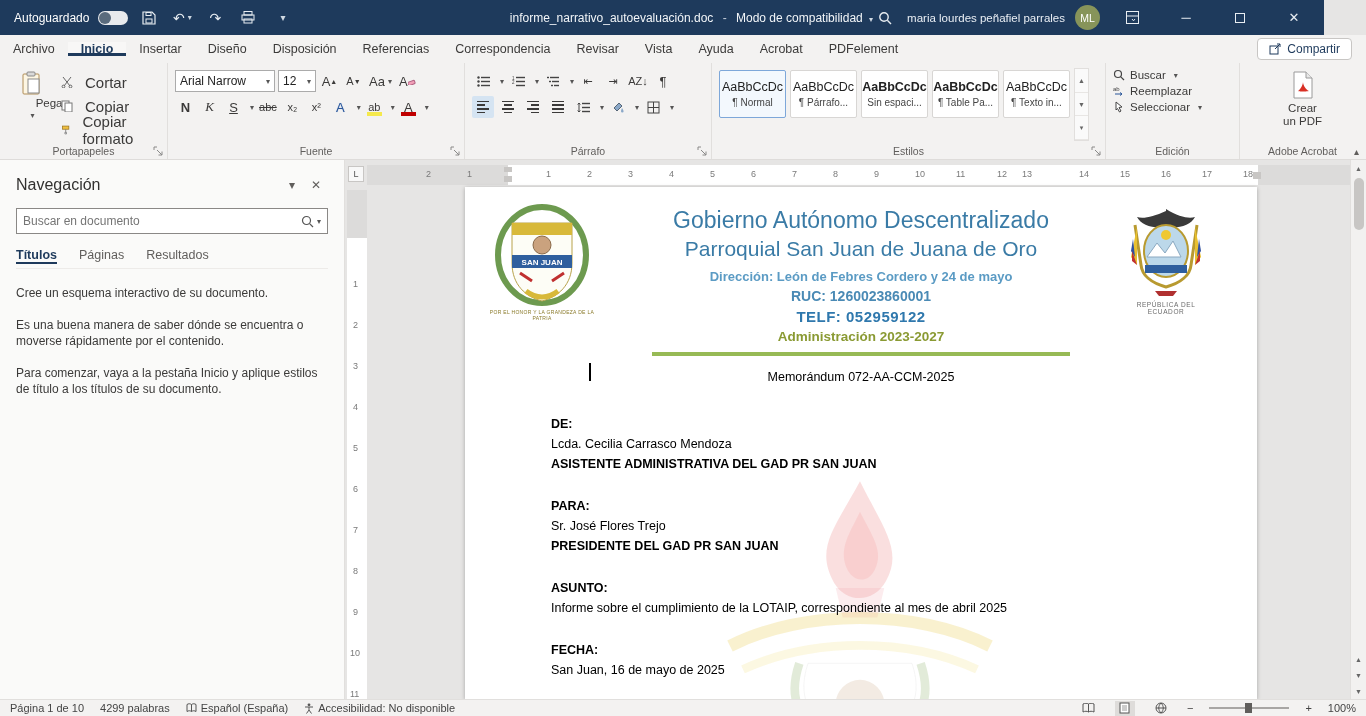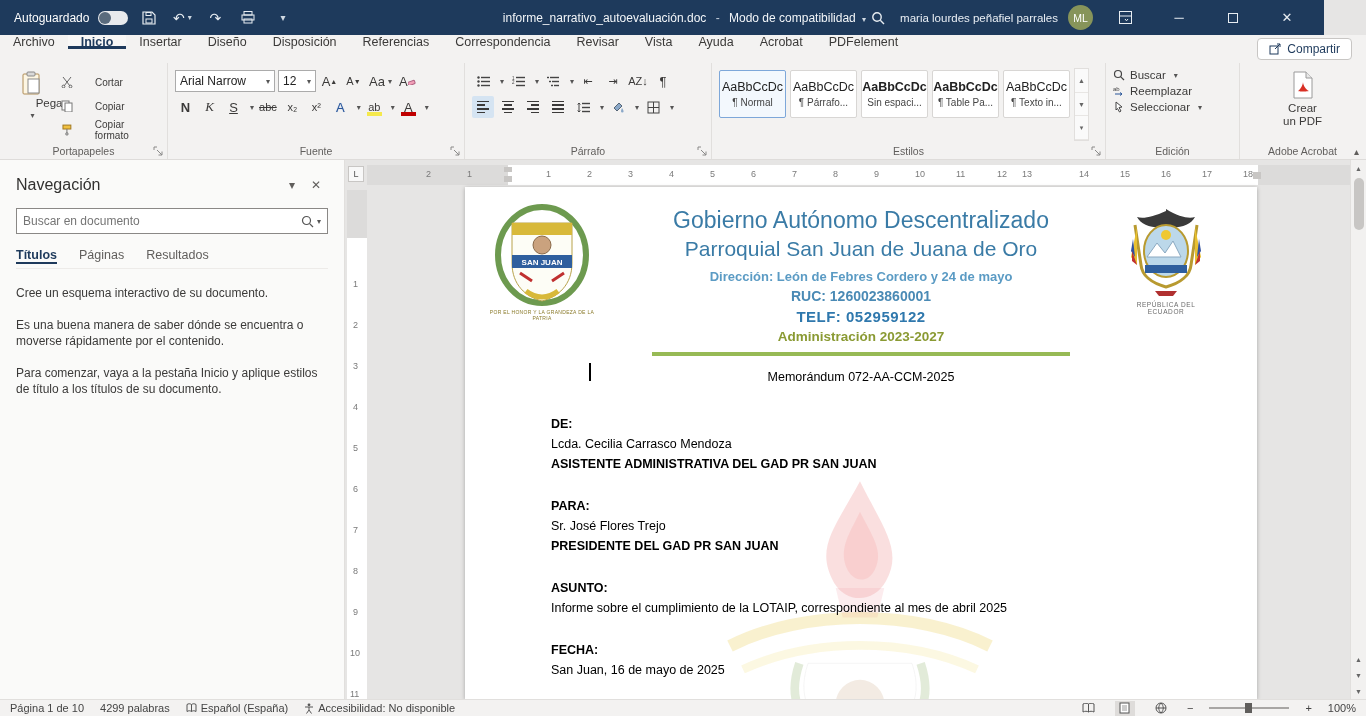--- a/index.html
+++ b/index.html
@@ -13,31 +13,31 @@
   .titlebar { position:absolute; left:0; top:0; width:1324px; height:35px;
     background:#1e3a5c; color:#fff; display:flex; align-items:center; font-size:12px; }
   .tb-left { display:flex; align-items:center; gap:9px; padding-left:14px; }
   .toggle { width:30px; height:14px; border-radius:8px; background:#e8eaed; position:relative; }
   .toggle::after { content:""; position:absolute; left:1px; top:1px; width:12px; height:12px;
     border-radius:50%; background:#5a6b7d; }
   .qat-btn { width:24px; height:24px; display:flex; align-items:center; justify-content:center;
     color:#e8edf2; font-size:14px; border-radius:3px; }
   .tb-title { flex:1; text-align:right; white-space:nowrap; color:#f2f5f8; }
   .tb-title .sep { margin:0 6px; color:#c4cedb; }
-  .tb-right { display:flex; align-items:center; gap:10px; padding-right:15px; }
+  .tb-right { display:flex; align-items:center; gap:10px; padding-right:8px; }
   .tb-user { color:#e9eef4; font-size:11.5px; }
   .avatar { width:25px; height:25px; border-radius:50%; background:#87945a; color:#fff;
     display:flex; align-items:center; justify-content:center; font-size:10.5px; }
   .winbtn { width:44px; height:35px; display:flex; align-items:center; justify-content:center;
     color:#e8edf2; font-size:13px; }
   .restore-glyph { width:10px; height:10px; border:1px solid #e8edf2; }
 
   
   .tabrow { position:absolute; left:0; top:35px; width:1366px; height:28px; background:#f3f2f1;
-    display:flex; align-items:flex-start; font-size:12.5px; color:#3b3a39; }
+    display:flex; align-items:center; font-size:12.5px; color:#3b3a39; }
   .rtab { padding:0 13px; display:flex; align-items:center; cursor:default; }
   .rtab.active { color:#1e3a5c; font-weight:bold; box-shadow:inset 0 -3px 0 #1e3a5c; background:#f8f7f6; }
   .tabrow-spacer { flex:1; }
   .share-btn { align-self:center; margin-right:14px; display:flex; align-items:center; gap:6px;
     border:1px solid #c8c6c4; background:#fff; color:#1e3a5c; border-radius:4px;
     padding:3px 11px; font-size:12px; }
 
   
   .ribbon { position:absolute; left:0; top:63px; width:1366px; height:97px; background:#f3f2f1;
     border-bottom:1px solid #dedcda; display:flex; }
@@ -45,21 +45,21 @@
   .glabel { position:absolute; bottom:2px; left:0; right:0; text-align:center;
     font-size:10.5px; color:#605e5c; }
   .dlauncher { position:absolute; bottom:3px; right:4px; width:10px; height:10px; opacity:.75; }
   .collapse-ribbon { position:absolute; right:6px; bottom:2px; font-size:10px; color:#605e5c; }
 
   .g-clip { width:168px; display:flex; gap:6px; }
   .paste { width:48px; display:flex; flex-direction:column; align-items:center; gap:2px;
     padding-top:3px; border-radius:3px; }
   .paste .lbl { font-size:11.5px; color:#3b3a39;padding-left:40px; }
   .clip-col { display:flex; flex-direction:column; gap:4px; padding-top:4px; }
-  .mini-btn { display:flex; align-items:center; gap:22px; font-size:10px; color:#3b3a39; height:20px; }
+  .mini-btn { display:flex; align-items:center; gap:12px; font-size:15px; color:#3b3a39; height:20px; }
 
   .g-font { width:297px; }
   .frow { display:flex; align-items:center; gap:3px; height:26px; }
   .combo { background:#fff; border:1px solid #ababab; height:22px; display:flex;
     align-items:center; font-size:12px; color:#222; padding:0 4px; justify-content:space-between; }
   .combo.family { width:100px; }
   .combo.size { width:38px; }
   .fbtn { min-width:21px; height:22px; display:flex; align-items:center; justify-content:center;
     font-size:13px; color:#3b3a39; border-radius:2px; padding:0 2px; }
   .fbtn.b { font-weight:bold; }

